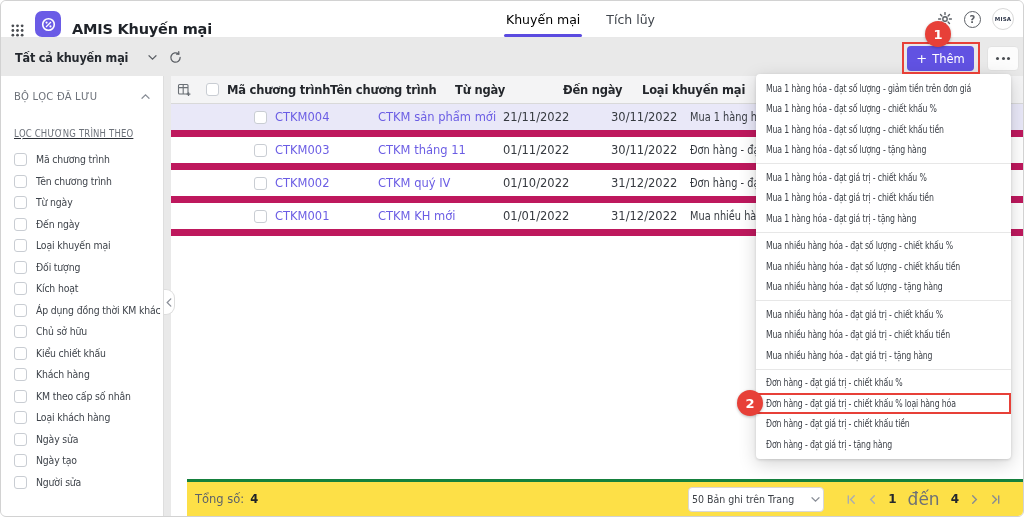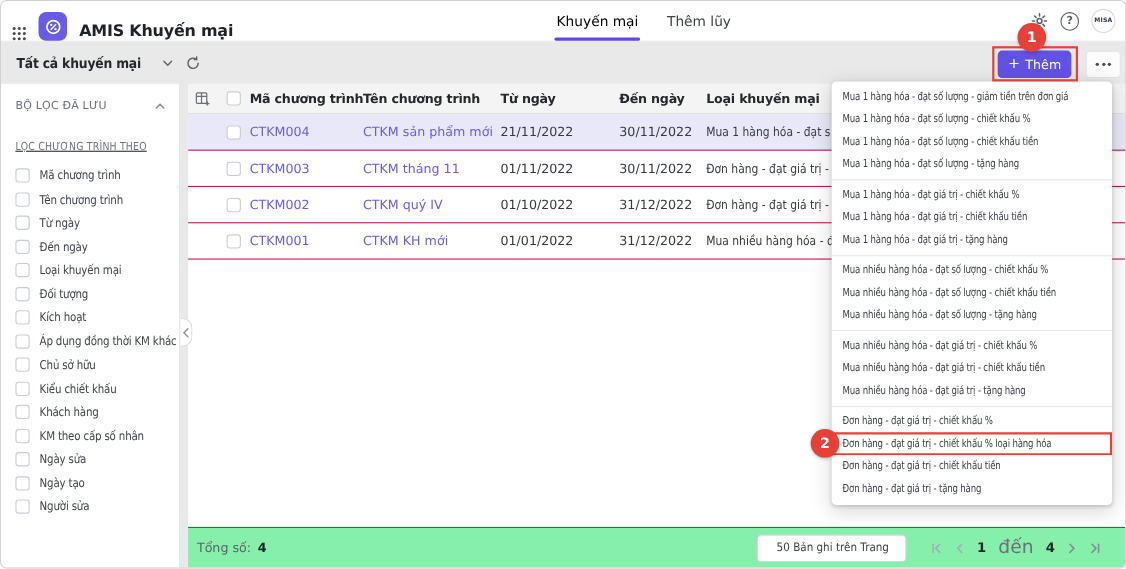--- a/index.html
+++ b/index.html
@@ -45,32 +45,32 @@
   .fitem-label { font-size:11px; color:#3e434a; letter-spacing:-.2px; white-space:nowrap; }
   .cond { display:inline-block; transform:scaleX(.85); transform-origin:0 50%; white-space:nowrap; }
   .cond90 { display:inline-block; transform:scaleX(.9); transform-origin:0 50%; white-space:nowrap; }
   .collapse-handle { position:absolute; left:163px; top:288px; width:11px; height:26px; background:#fff; border:1px solid #ddd; border-left:none; border-radius:0 9px 9px 0; display:flex; align-items:center; justify-content:center; z-index:6; cursor:pointer; }
 
   
   .main { position:absolute; left:170px; right:0; top:75px; bottom:0; background:#fff; z-index:3; }
   .tgrid { display:grid; grid-template-columns:26px 30px 103px 125px 108px 79px 1fr; align-items:center; }
   .thead { height:28px; background:#f4f4f5; border-bottom:1px solid #d9d9d9; font-size:11.5px; font-weight:bold; color:#24272c; }
   .thead .hcell { letter-spacing:-.2px; white-space:nowrap; overflow:visible; }
-  .trow { height:33px; border-bottom:1px solid #be185d; font-size:11.5px; color:#363a40; }
+  .trow { height:33px; border-bottom:7px solid #be185d; font-size:11.5px; color:#363a40;padding-left:48px; }
   .trow.selected { background:#e9e8f8; }
   .cell-center { display:flex; justify-content:center; }
   .link { color:#6b5de4; cursor:pointer; white-space:nowrap; }
   .type-cell { white-space:nowrap; overflow:hidden; }
 
   
-  .footer { position:absolute; left:0; right:0; bottom:0; height:37px; background:#86efac; border-top:1px solid #15803d; display:flex; align-items:center; z-index:4; }
+  .footer { position:absolute; left:16px; right:0; bottom:0; height:37px; background:#fde047; border-top:3px solid #15803d; display:flex; align-items:center; z-index:4; }
   .total-wrap { display:flex; align-items:center; gap:6px; margin-left:8px; font-size:11.5px; color:#5d626a; }
   .total-value { font-weight:bold; color:#202327; }
   .footer-right { position:absolute; right:22px; display:flex; align-items:center; gap:22px; }
-  .pagesize { width:136px; height:25px; border:1px solid #d7d7d7; border-radius:4px; background:#fff; display:flex; align-items:center; justify-content:space-between; padding:0 17px; cursor:pointer; }
+  .pagesize { width:136px; height:25px; border:1px solid #d7d7d7; border-radius:4px; background:#fff; display:flex; align-items:center; justify-content:space-between; padding:0 3px; cursor:pointer; }
   .pagesize-label { font-size:10.5px; color:#3a3e44; }
   .pager { display:flex; align-items:center; gap:11px; }
   .pager .num { font-size:12px; font-weight:bold; color:#24272c; }
   .pager .word { font-size:17px; color:#6d7077; }
   .picon { display:flex; cursor:pointer; }
 
   
   .dropdown { position:absolute; left:755px; top:73px; width:255px; background:#fff; border-radius:4px; padding:4px 0; box-shadow:0 1px 3px rgba(0,0,0,.14), 0 5px 18px rgba(0,0,0,.17); z-index:50; }
   .dd-item { height:20.5px; display:flex; align-items:center; padding:0 10px; cursor:pointer; }
   .dd-label { font-size:10px; letter-spacing:-.2px; color:#3a3e45; display:inline-block; transform:scaleX(.78); transform-origin:0 50%; white-space:nowrap; }
@@ -108,21 +108,21 @@
         </svg>
       </span>
       <span class="app-title">AMIS Khuyến mại</span>
     </div>
 
     <div class="tabs">
       <div class="tab active">
         <span>Khuyến mại</span>
       </div>
       <div class="tab">
-        <span>Thêm lũy</span>
+        <span>Tích lũy</span>
       </div>
     </div>
 
     <div class="topbar-right">
       <span>
         <svg width="16" height="16" viewBox="0 0 16 16" fill="none" stroke="#5d6167" stroke-width="1.4" stroke-linecap="round">
           <circle cx="8" cy="8" r="2.2"></circle>
           <line x1="8" y1="1.6" x2="8" y2="3.6"></line>
             <line x1="8" y1="12.4" x2="8" y2="14.4"></line>
           <line x1="1.6" y1="8" x2="3.6" y2="8"></line>
@@ -228,20 +228,24 @@
           <span class="cb"></span>
           <span class="fitem-label cond">Kiểu chiết khấu</span>
         </label>
       <label class="fitem">
           <span class="cb"></span>
           <span class="fitem-label cond">Khách hàng</span>
         </label>
       <label class="fitem">
           <span class="cb"></span>
           <span class="fitem-label cond">KM theo cấp số nhân</span>
+        </label>
+      <label class="fitem">
+          <span class="cb"></span>
+          <span class="fitem-label cond">Loại khách hàng</span>
         </label>
       <label class="fitem">
           <span class="cb"></span>
           <span class="fitem-label cond">Ngày sửa</span>
         </label>
       <label class="fitem">
           <span class="cb"></span>
           <span class="fitem-label cond">Ngày tạo</span>
         </label>
       <label class="fitem">

